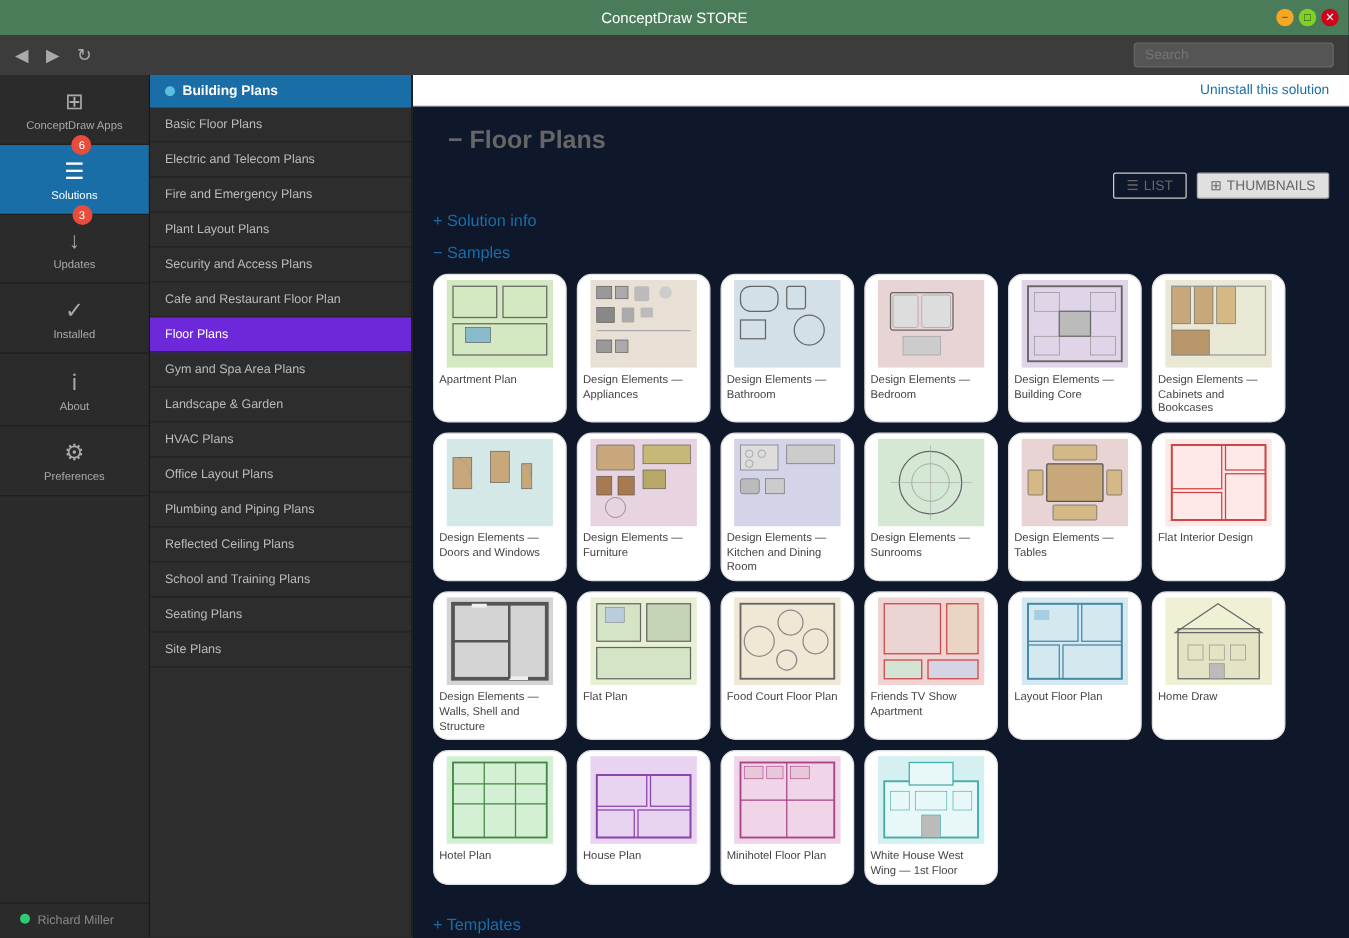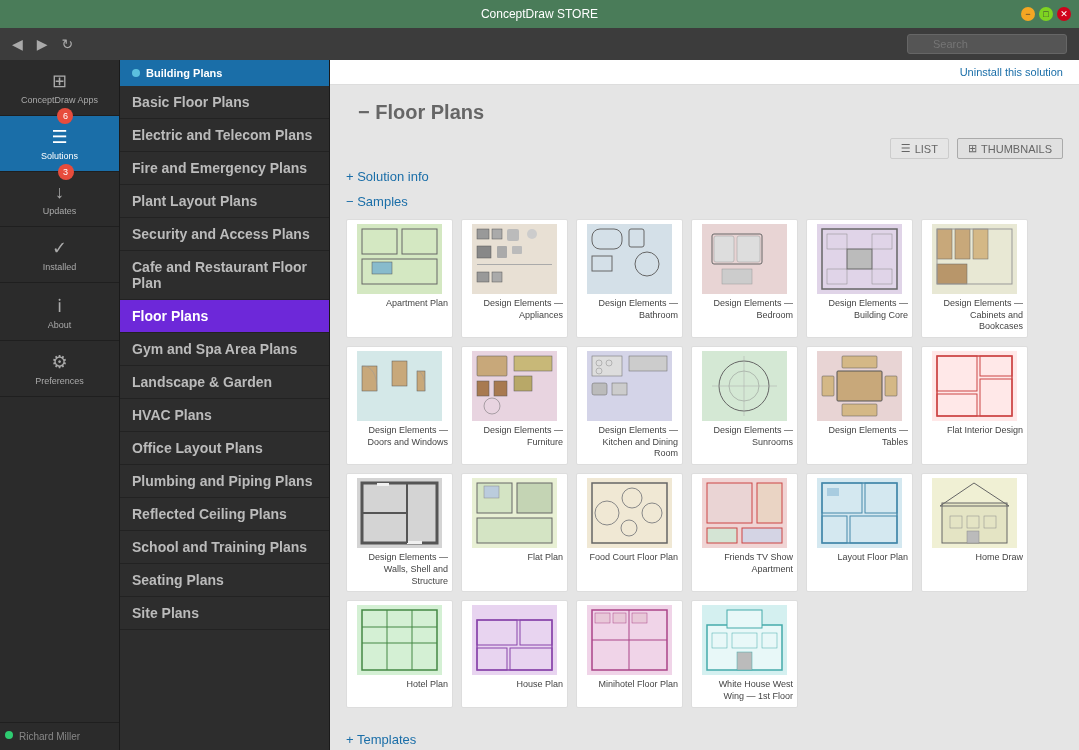--- a/index.html
+++ b/index.html
@@ -54,21 +54,21 @@
       position: absolute;
       right: 12px;
       display: flex;
       align-items: center;
     }
     .search-input {
       background: #555;
       border: 1px solid #666;
       border-radius: 3px;
       color: #ccc;
-      padding: 3px 25px;
+      padding: 3px 8px;
       font-size: 11px;
       width: 160px;
       outline: none;
     }
 
     
     .app-layout {
       display: flex;
       height: calc(750px - 28px - 32px);
     }
@@ -134,32 +134,31 @@
       align-items: center;
       gap: 6px;
     }
     .solutions-header .blue-dot {
       width: 8px; height: 8px;
       background: #5bc0de;
       border-radius: 50%;
     }
     .solution-item {
       padding: 8px 12px;
-      font-size: 14px;
+      font-size: 10px;
       color: #bbb;
       cursor: pointer;
       border-bottom: 1px solid #222;
-      font-weight: bold;
     }
     .solution-item.active { background: #6d28d9; color: white; }
 
     
     .main-content {
       flex: 1;
-      background: #e5e5e5;
+      background: #0f172a;
       overflow-y: auto;
       display: flex;
       flex-direction: column;
     }
 
     
     .main-top-bar {
       background: white;
       padding: 6px 16px;
       display: flex;
@@ -222,24 +221,24 @@
       display: flex;
       flex-wrap: wrap;
       gap: 8px;
       margin-bottom: 16px;
     }
 
     .thumb-item {
       width: 107px;
       background: white;
       border: 1px solid #ddd;
-      border-radius: 2px;
+      border-radius: 12px;
       padding: 4px;
       cursor: pointer;
-      text-align: right;
+      text-align: left;
     }
 
     .thumb-image {
       width: 85px;
       height: 70px;
       background: #e8e8e8;
       margin: 0 auto 4px;
       display: flex;
       align-items: center;
       justify-content: center;
@@ -284,21 +283,21 @@
       color: #1a6ea8;
       cursor: pointer;
       margin-top: 24px;
     }
 
     ::-webkit-scrollbar { width: 6px; }
     ::-webkit-scrollbar-track { background: #ddd; }
     ::-webkit-scrollbar-thumb { background: #aaa; border-radius: 3px; }
 
     .user-bar {
-      padding: 8px 5px;
+      padding: 8px 16px;
       border-top: 1px solid #1f1f1f;
       color: #888;
       font-size: 10px;
       display: flex;
       align-items: flex-start;
       gap: 6px;
       margin-top: auto;
     }
     .user-dot {
       width: 8px; height: 8px;

